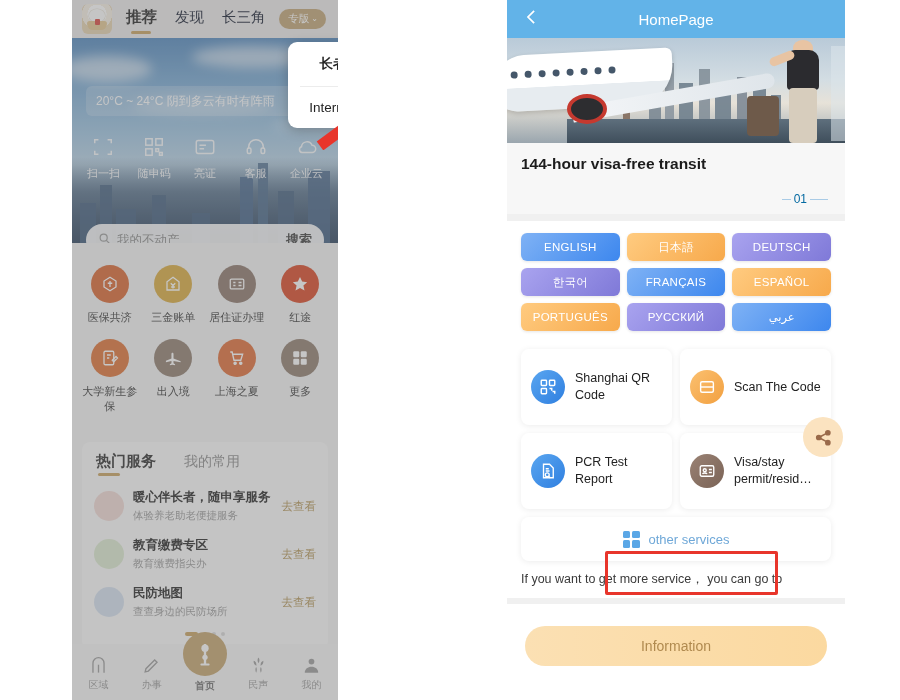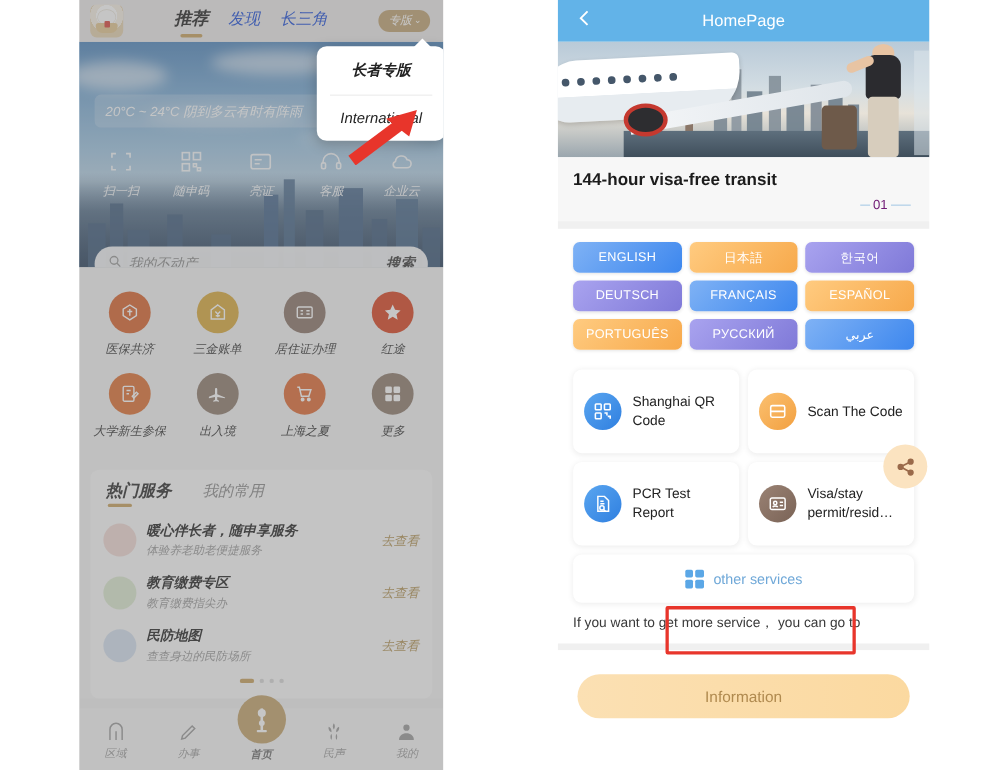--- a/index.html
+++ b/index.html
@@ -6,22 +6,22 @@
   html, body {
     width: 900px; height: 700px;
     background: #ffffff;
     font-family: "Liberation Sans", "DejaVu Sans", sans-serif;
     overflow: hidden;
   }
   .stage { position: relative; width: 900px; height: 700px; background: #fff; }
 
   
   .left-phone {
-    position: absolute; left: 72px; top: 0; width: 331px; height: 700px;
-    overflow: hidden; background: #f2f2f2; font-style: italic;
+    position: absolute; left: 72px; top: 0; width: 266px; height: 700px;
+    overflow: hidden; background: #f2f2f2;
   }
   
   .left-veil {
     position: absolute; inset: 0; background: rgba(120,120,120,0.42);
     z-index: 40; pointer-events: none;
   }
 
   .lp-topbar {
     position: relative; height: 38px; background: #eceaea;
     display: flex; align-items: center; padding: 0 10px; z-index: 5;
@@ -40,21 +40,21 @@
     content: ""; position: absolute; left: 5px; top: 17px; width: 20px; height: 9px;
     border-radius: 3px 3px 7px 7px; background: #e3c68f;
   }
   .lp-mascot-bow {
     position: absolute; left: 13px; top: 15px; width: 5px; height: 6px;
     background: #d9443b; border-radius: 1px; z-index: 2;
   }
   .lp-tabs {
     flex: 1; display: flex; align-items: center; justify-content: center; gap: 18px;
   }
-  .lp-tab { font-size: 14.5px; color: #1d4ed8; position: relative; padding-bottom: 3px; }
+  .lp-tab { font-size: 14.5px; color: #0f172a; position: relative; padding-bottom: 3px; }
   .lp-tab.active { color: #1f1f1f; font-weight: bold; font-size: 15.5px; }
   .lp-tab.active::after {
     content: ""; position: absolute; left: 50%; transform: translateX(-50%);
     bottom: -3px; width: 20px; height: 3px; border-radius: 2px; background: #c9a15c;
   }
   .lp-version-pill {
     flex: 0 0 auto; background: #c0a373; color: #ffffff; font-size: 10.5px;
     padding: 3px 8px 3px 9px; border-radius: 11px; display: flex; align-items: center; gap: 2px;
     margin-right: 2px;
   }
@@ -200,21 +200,21 @@
   .bn-person { position: absolute; right: 22px; top: 2px; width: 52px; height: 103px; }
   .bn-head { position: absolute; right: 10px; top: 0; width: 20px; height: 16px; border-radius: 50% 50% 40% 40%; background: #e8c4a3; }
   .bn-torso { position: absolute; right: 4px; top: 10px; width: 32px; height: 40px; background: #2b2b2f; border-radius: 8px 10px 4px 4px; }
   .bn-legs { position: absolute; right: 6px; top: 48px; width: 28px; height: 55px; background: #d7cdbd; border-radius: 4px; }
   .bn-arm { position: absolute; right: 28px; top: 14px; width: 26px; height: 9px; background: #e8c4a3; border-radius: 5px; transform: rotate(-22deg); }
   .bn-bag { position: absolute; right: 44px; top: 54px; width: 34px; height: 40px; background: #7a6352; border-radius: 4px; }
   .bn-rail { position: absolute; right: 0; top: 8px; width: 14px; height: 95px; background: rgba(220,230,235,.55); }
 
   .rp-hero-title-wrap { position: relative; padding: 12px 14px 8px; background: #f7f7f7; }
   .rp-hero-title { font-size: 15.5px; color: #1c1c1c; font-weight: bold; }
-  .rp-pager { text-align: right; margin-top: 6px; font-size: 12px; color: #701a75; }
+  .rp-pager { text-align: right; margin-top: 19px; font-size: 12px; color: #0369a1; }
   .rp-pager .bar { display: inline-block; width: 9px; height: 1px; background: #a9cbe6; vertical-align: middle; margin: 0 3px; }
   .rp-pager .bar.long { width: 18px; }
   .rp-divider { height: 7px; background: #f0f0f0; }
 
   .sec-head { display: flex; align-items: center; gap: 7px; padding: 14px 14px 0; }
   .globe-ic { width: 15px; height: 15px; border-radius: 50%;
     background: radial-gradient(circle at 35% 32%, #9fd6f5 0 38%, #4fa3d8 39% 100%);
     position: relative; flex: 0 0 auto; }
   .globe-ic::after { content:""; position:absolute; left:3px; top:3px; width:7px; height:6px; background:#2f7fb5; border-radius: 40% 60% 50% 45%; }
   .sec-title { font-size: 15px; color: #1f1f1f; font-weight: bold; }
@@ -606,22 +606,22 @@
       <div class="rp-pager">
         <span class="bar"></span><span>01</span><span class="bar long"></span>
       </div>
     </div>
     <div class="rp-divider"></div>
 
 
     <div class="lang-grid">
       <div class="lang-btn g-blue">ENGLISH</div>
       <div class="lang-btn g-orange">日本語</div>
+      <div class="lang-btn g-purple">DEUTSCH</div>
       <div class="lang-btn g-purple">한국어</div>
-      <div class="lang-btn g-purple">DEUTSCH</div>
       <div class="lang-btn g-blue">FRANÇAIS</div>
       <div class="lang-btn g-orange">ESPAÑOL</div>
       <div class="lang-btn g-orange">PORTUGUÊS</div>
       <div class="lang-btn g-purple">РУССКИЙ</div>
       <div class="lang-btn g-blue">عربي</div>
     </div>
 
     <div class="cards-wrap">
       <div class="svc2">
         <div class="svc2-ic" style="background:linear-gradient(135deg,#5aa6f0,#2f7fe0)">

